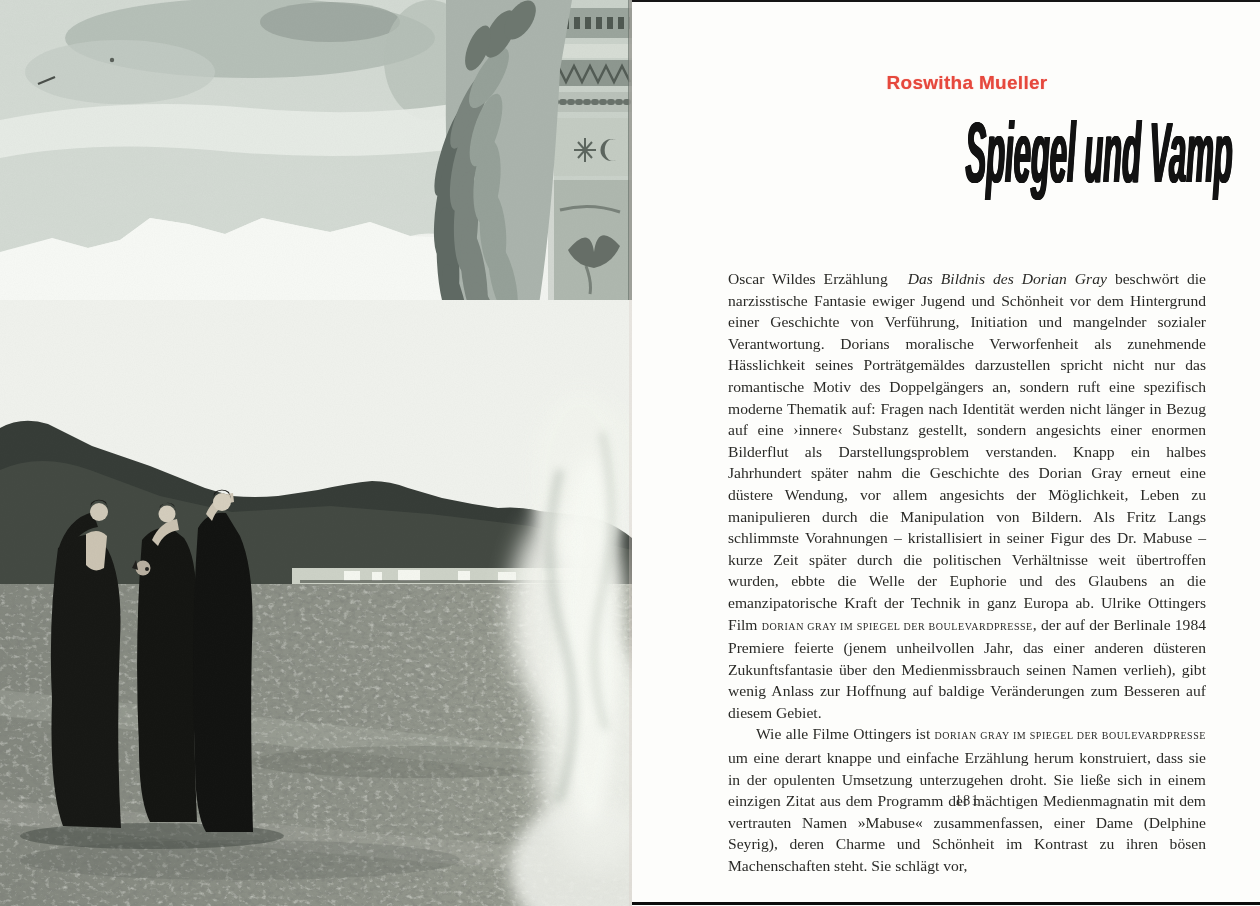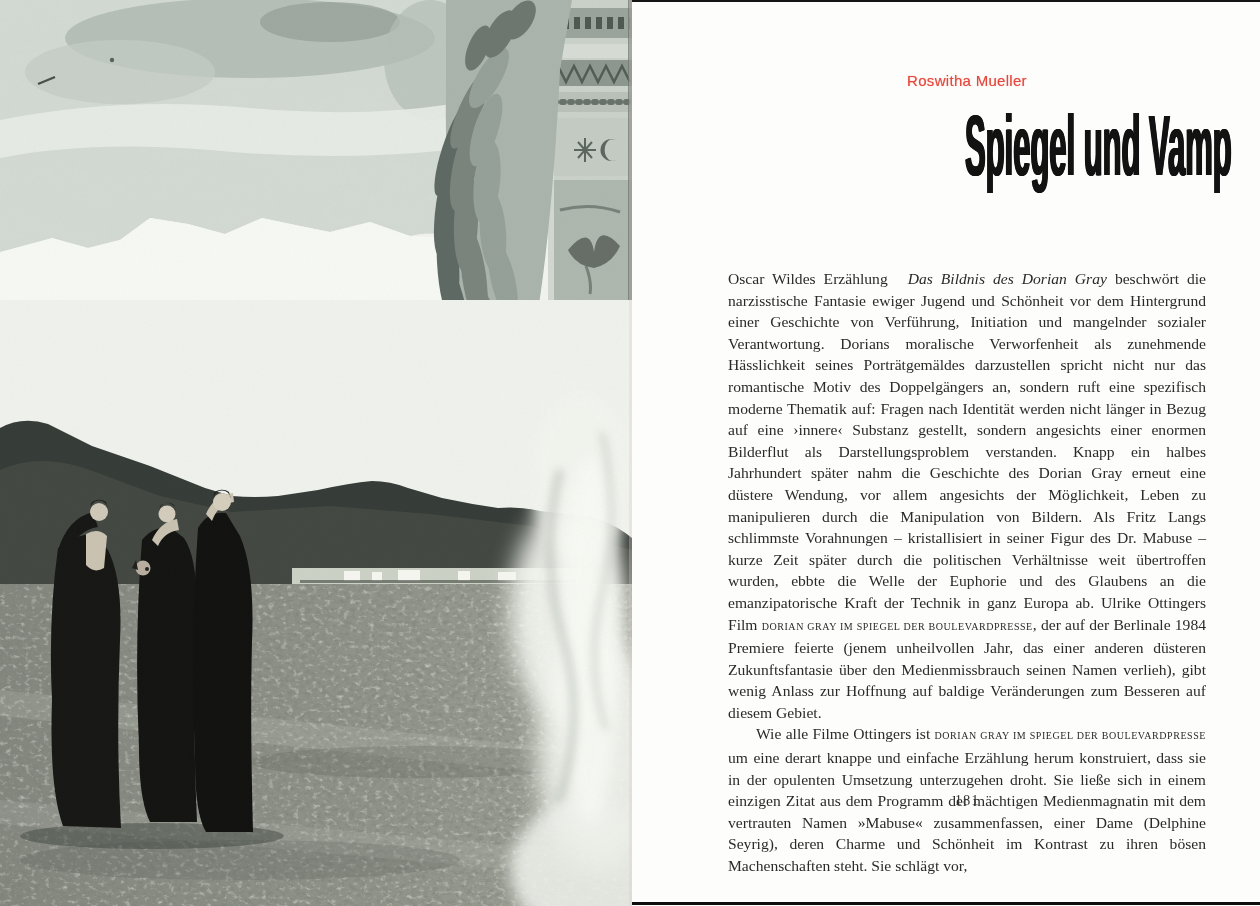--- a/index.html
+++ b/index.html
@@ -6,24 +6,24 @@
   .spread{position:relative;width:1260px;height:906px;background:#ffffff;overflow:hidden;
           font-family:"Liberation Serif",serif;}
   
   .left-page{position:absolute;left:0;top:0;width:632px;height:906px;}
   .left-page svg{display:block;width:632px;height:906px;}
   
   .right-page{position:absolute;left:632px;top:0;width:628px;height:906px;background:#fdfdfb;}
   .rule-top{position:absolute;top:0;left:0;width:100%;height:2px;background:#151515;}
   .rule-bottom{position:absolute;bottom:1px;left:0;width:100%;height:3px;background:#0d0d0d;}
   .colcenter{position:absolute;left:96px;width:478px;text-align:center;}
-  .author{top:72px;font-family:"Liberation Sans",sans-serif;font-weight:normal;font-size:15px;
+  .author{top:72px;font-family:"Liberation Sans",sans-serif;font-weight:bold;font-size:19px;
           letter-spacing:.3px;color:var(--author-red,#e6483d);
           text-shadow:0 0 1px rgba(230,72,61,.55);}
-  .title-wrap{top:102px;white-space:nowrap;}
+  .title-wrap{top:109px;white-space:nowrap;font-style:italic;}
   .title-text{display:inline-block;font-family:"Liberation Sans",sans-serif;font-weight:bold;
           font-size:86px;line-height:1;color:var(--title-black,#121212);
           transform:scaleX(0.36);transform-origin:50% 50%;
           text-shadow:2px 0 currentColor,-2px 0 currentColor,1px 0 currentColor,-1px 0 currentColor;}
   .article-body{position:absolute;top:268px;left:96px;width:478px;
           font-size:15.6px;line-height:21.6px;color:var(--body-text,#2a2a27);}
   .article-body p{margin:0;text-align:justify;}
   .article-body p.indent{text-indent:28px;}
   .seg-italic{font-style:italic;margin-left:12px;}
   .seg-caps{font-size:10px;letter-spacing:.55px;}

